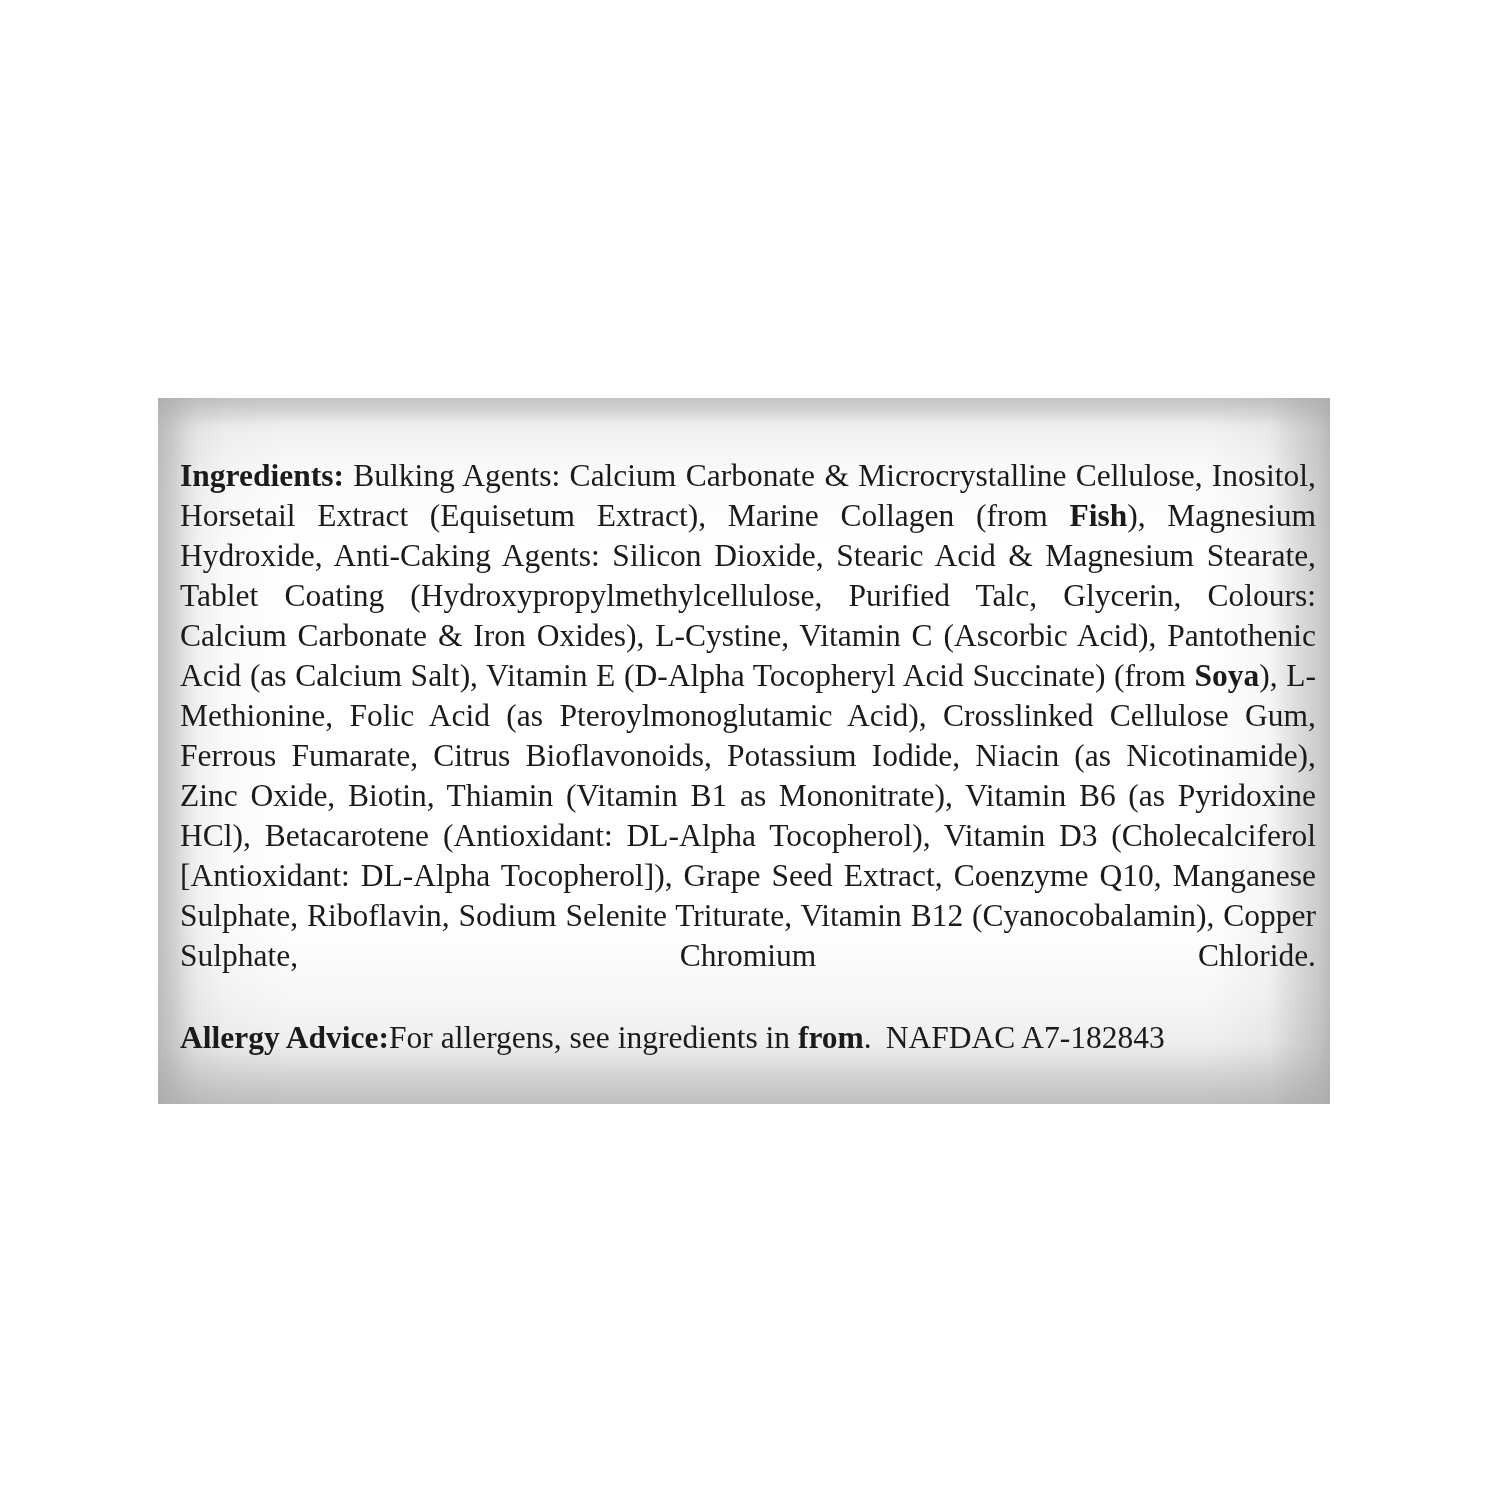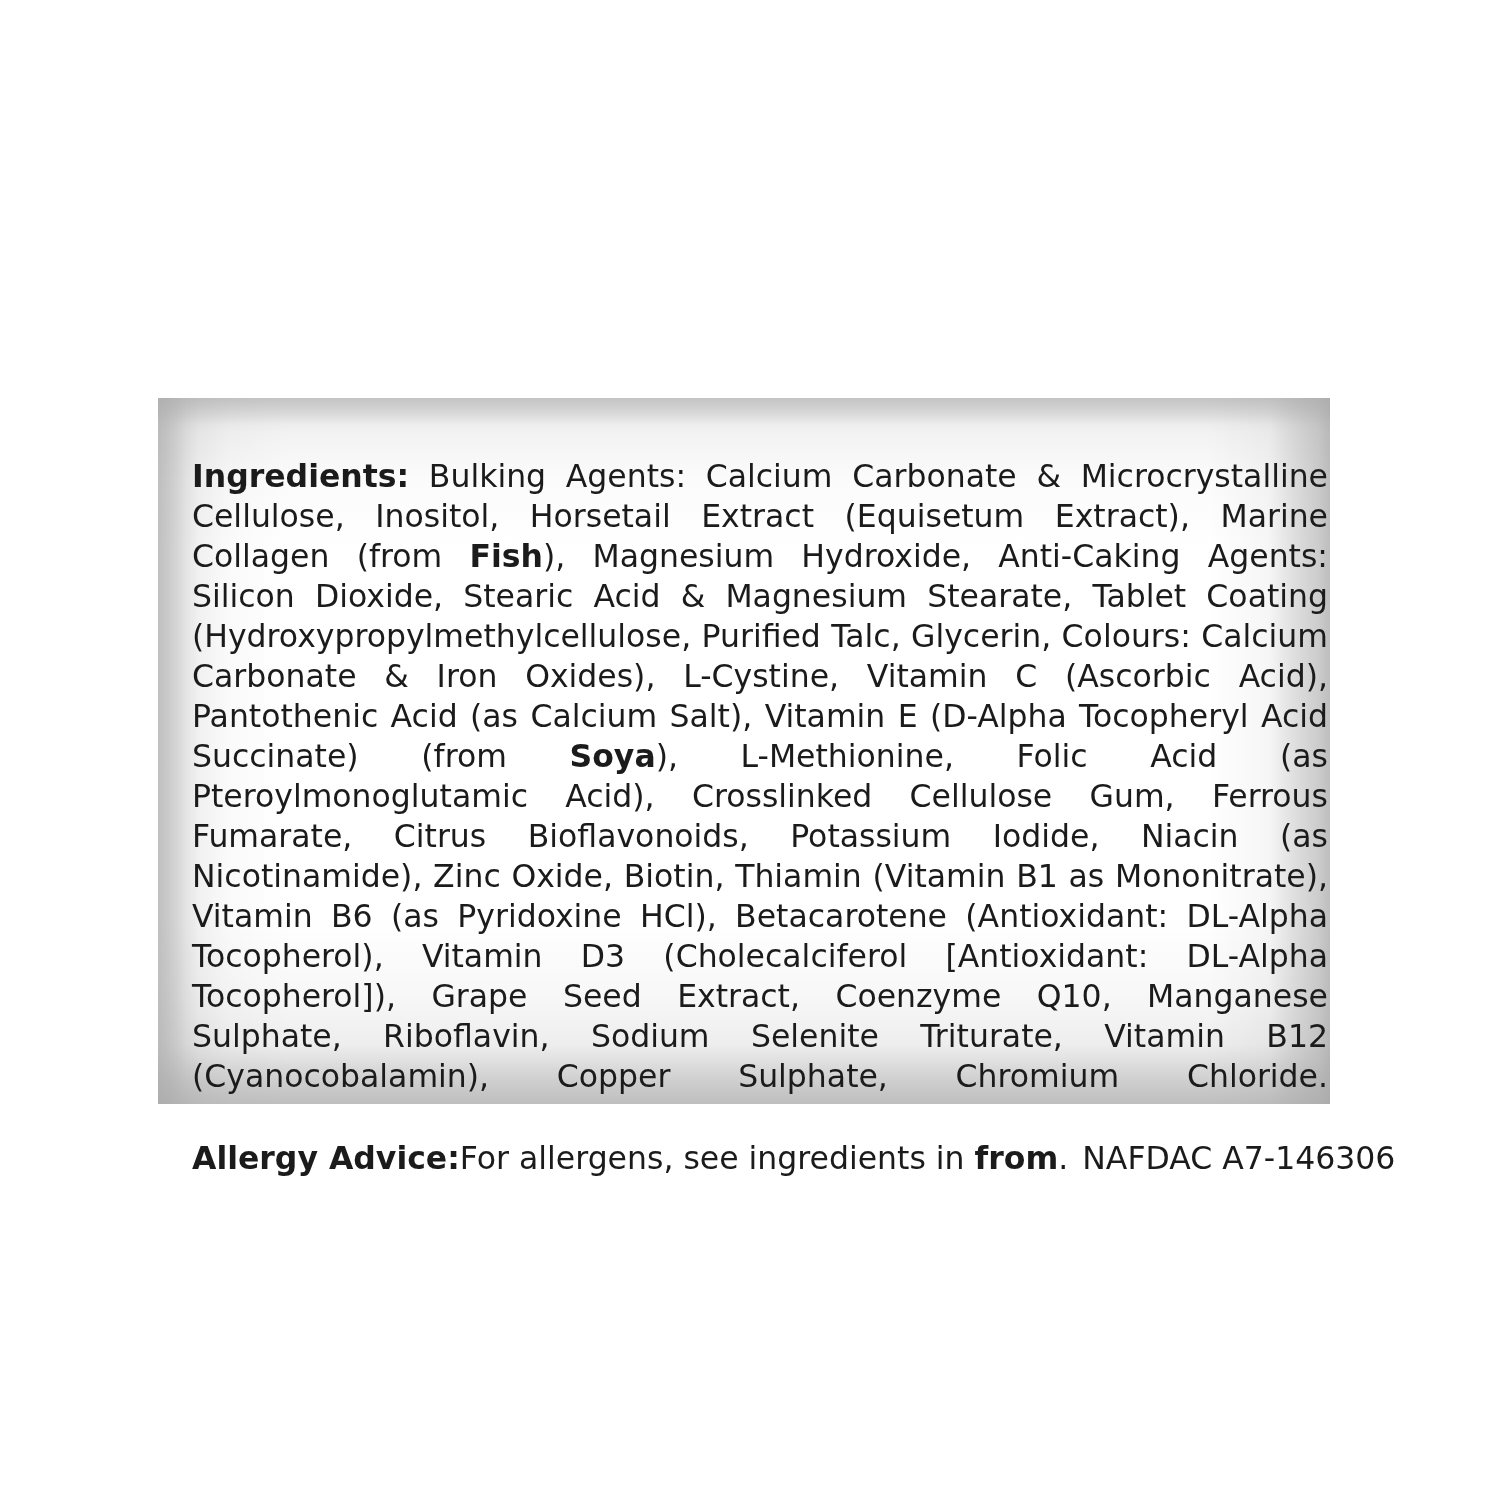--- a/index.html
+++ b/index.html
@@ -84,24 +84,25 @@
     right: 0px;
     top: 0px;
     width: 60px;
     height: 100%;
     background: linear-gradient(to left, rgba(170,170,170,0.5), rgba(255,255,255,0.0));
     pointer-events: none;
   }
 
   #text-block {
     position: absolute;
-    left: 34px;
+    left: 22px;
     top: 58px;
     width: 1136px;
     color: #1a1a1a;
+    font-family: Liberation Serif, serif;
   }
 
   .ingredients-para {
     margin: 0;
     font-size: 31.5px;
     line-height: 40px;
     text-align: justify;
     text-justify: inter-word;
     letter-spacing: 0px;
     word-spacing: 0px;
@@ -135,18 +136,18 @@
   <div id="label-panel">
     <div id="panel-sheen-left"></div>
     <div id="panel-sheen-top"></div>
     <div id="panel-sheen-right"></div>
     <div id="panel-sheen-bottom"></div>
 
     <div id="text-block">
 
       <p class="ingredients-para"><span class="hd">Ingredients:</span><span> Bulking Agents: Calcium Carbonate &amp; Microcrystalline Cellulose, Inositol, Horsetail Extract (Equisetum Extract), Marine Collagen (from </span><span class="bold-allergen">Fish</span><span>), Magnesium Hydroxide, Anti-Caking Agents: Silicon Dioxide, Stearic Acid &amp; Magnesium Stearate, Tablet Coating (Hydroxypropylmethylcellulose, Purified Talc, Glycerin, Colours: Calcium Carbonate &amp; Iron Oxides), L-Cystine, Vitamin C (Ascorbic Acid), Pantothenic Acid (as Calcium Salt), Vitamin E (D-Alpha Tocopheryl Acid Succinate) (from </span><span class="bold-allergen">Soya</span><span>), L-Methionine, Folic Acid (as Pteroylmonoglutamic Acid), Crosslinked Cellulose Gum, Ferrous Fumarate, Citrus Bioflavonoids, Potassium Iodide, Niacin (as Nicotinamide), Zinc Oxide, Biotin, Thiamin (Vitamin B1 as Mononitrate), Vitamin B6 (as Pyridoxine HCl), Betacarotene (Antioxidant: DL-Alpha Tocopherol), Vitamin D3 (Cholecalciferol [Antioxidant: DL-Alpha Tocopherol]), Grape Seed Extract, Coenzyme Q10, Manganese Sulphate, Riboflavin, Sodium Selenite Triturate, Vitamin B12 (Cyanocobalamin), Copper Sulphate, Chromium Chloride.</span></p>
 
-      <p class="allergy-line"><span class="hd">Allergy Advice:</span><span>For allergens, see ingredients in </span><span class="bold-allergen">from</span><span>.</span><span class="gap"></span><span class="nafdac">NAFDAC A7-146306</span></p>
+      <p class="allergy-line"><span class="hd">Allergy Advice:</span><span>For allergens, see ingredients in </span><span class="bold-allergen">from</span><span>.</span><span class="gap"></span><span class="nafdac">NAFDAC A7-182843</span></p>
 
     </div>
   </div>
 
 </div>
 
 </body></html>

